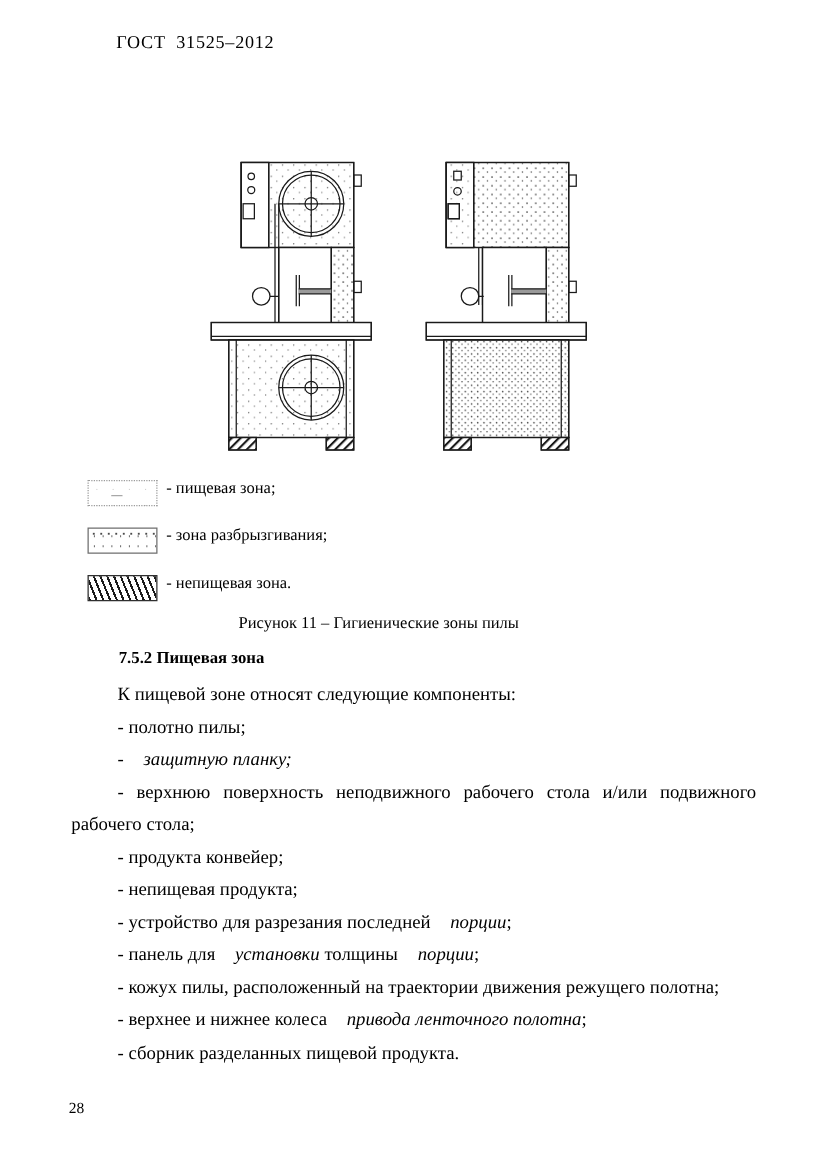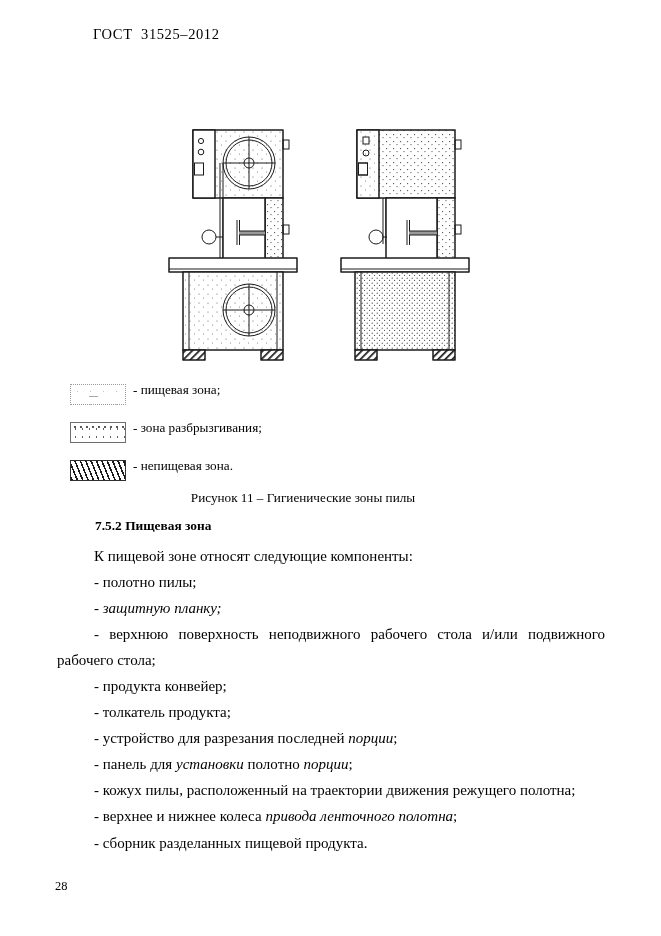--- a/index.html
+++ b/index.html
@@ -133,21 +133,21 @@
     font-size: 15px;
     line-height: 25.6px;
   }
   .para {
     margin: 0 0 0.5px 0;
     text-indent: 37px;
     text-align: justify;
     text-justify: inter-word;
   }
   .para.last-line-natural { text-align: left; }
-  .para i { font-style: italic; }
+  .para i { font-style: italic; margin-left: 12px; }
 
   
   .page-number {
     position: absolute;
     left: 55px;
     top: 879px;
     font-size: 12.4px;
     white-space: pre;
   }
 </style>
@@ -337,29 +337,29 @@
 
     <p class="para">
       <span>- верхнюю поверхность неподвижного рабочего стола и/или подвижного рабочего стола;</span>
     </p>
 
     <p class="para last-line-natural">
       <span>-  продукта конвейер;</span>
     </p>
 
     <p class="para last-line-natural">
-      <span>- толкатель продукта;</span>
+      <span>- непищевая продукта;</span>
     </p>
 
     <p class="para last-line-natural">
       <span>- устройство для разрезания последней </span><i>порции</i><span>;</span>
     </p>
 
     <p class="para last-line-natural">
-      <span>- панель для </span><i>установки</i><span> полотно </span><i>порции</i><span>;</span>
+      <span>- панель для </span><i>установки</i><span> толщины </span><i>порции</i><span>;</span>
     </p>
 
     <p class="para last-line-natural">
       <span>- кожух пилы, расположенный на траектории движения режущего полотна;</span>
     </p>
 
     <p class="para last-line-natural">
       <span>- верхнее и нижнее колеса </span><i>привода ленточного полотна</i><span>;</span>
     </p>
 

